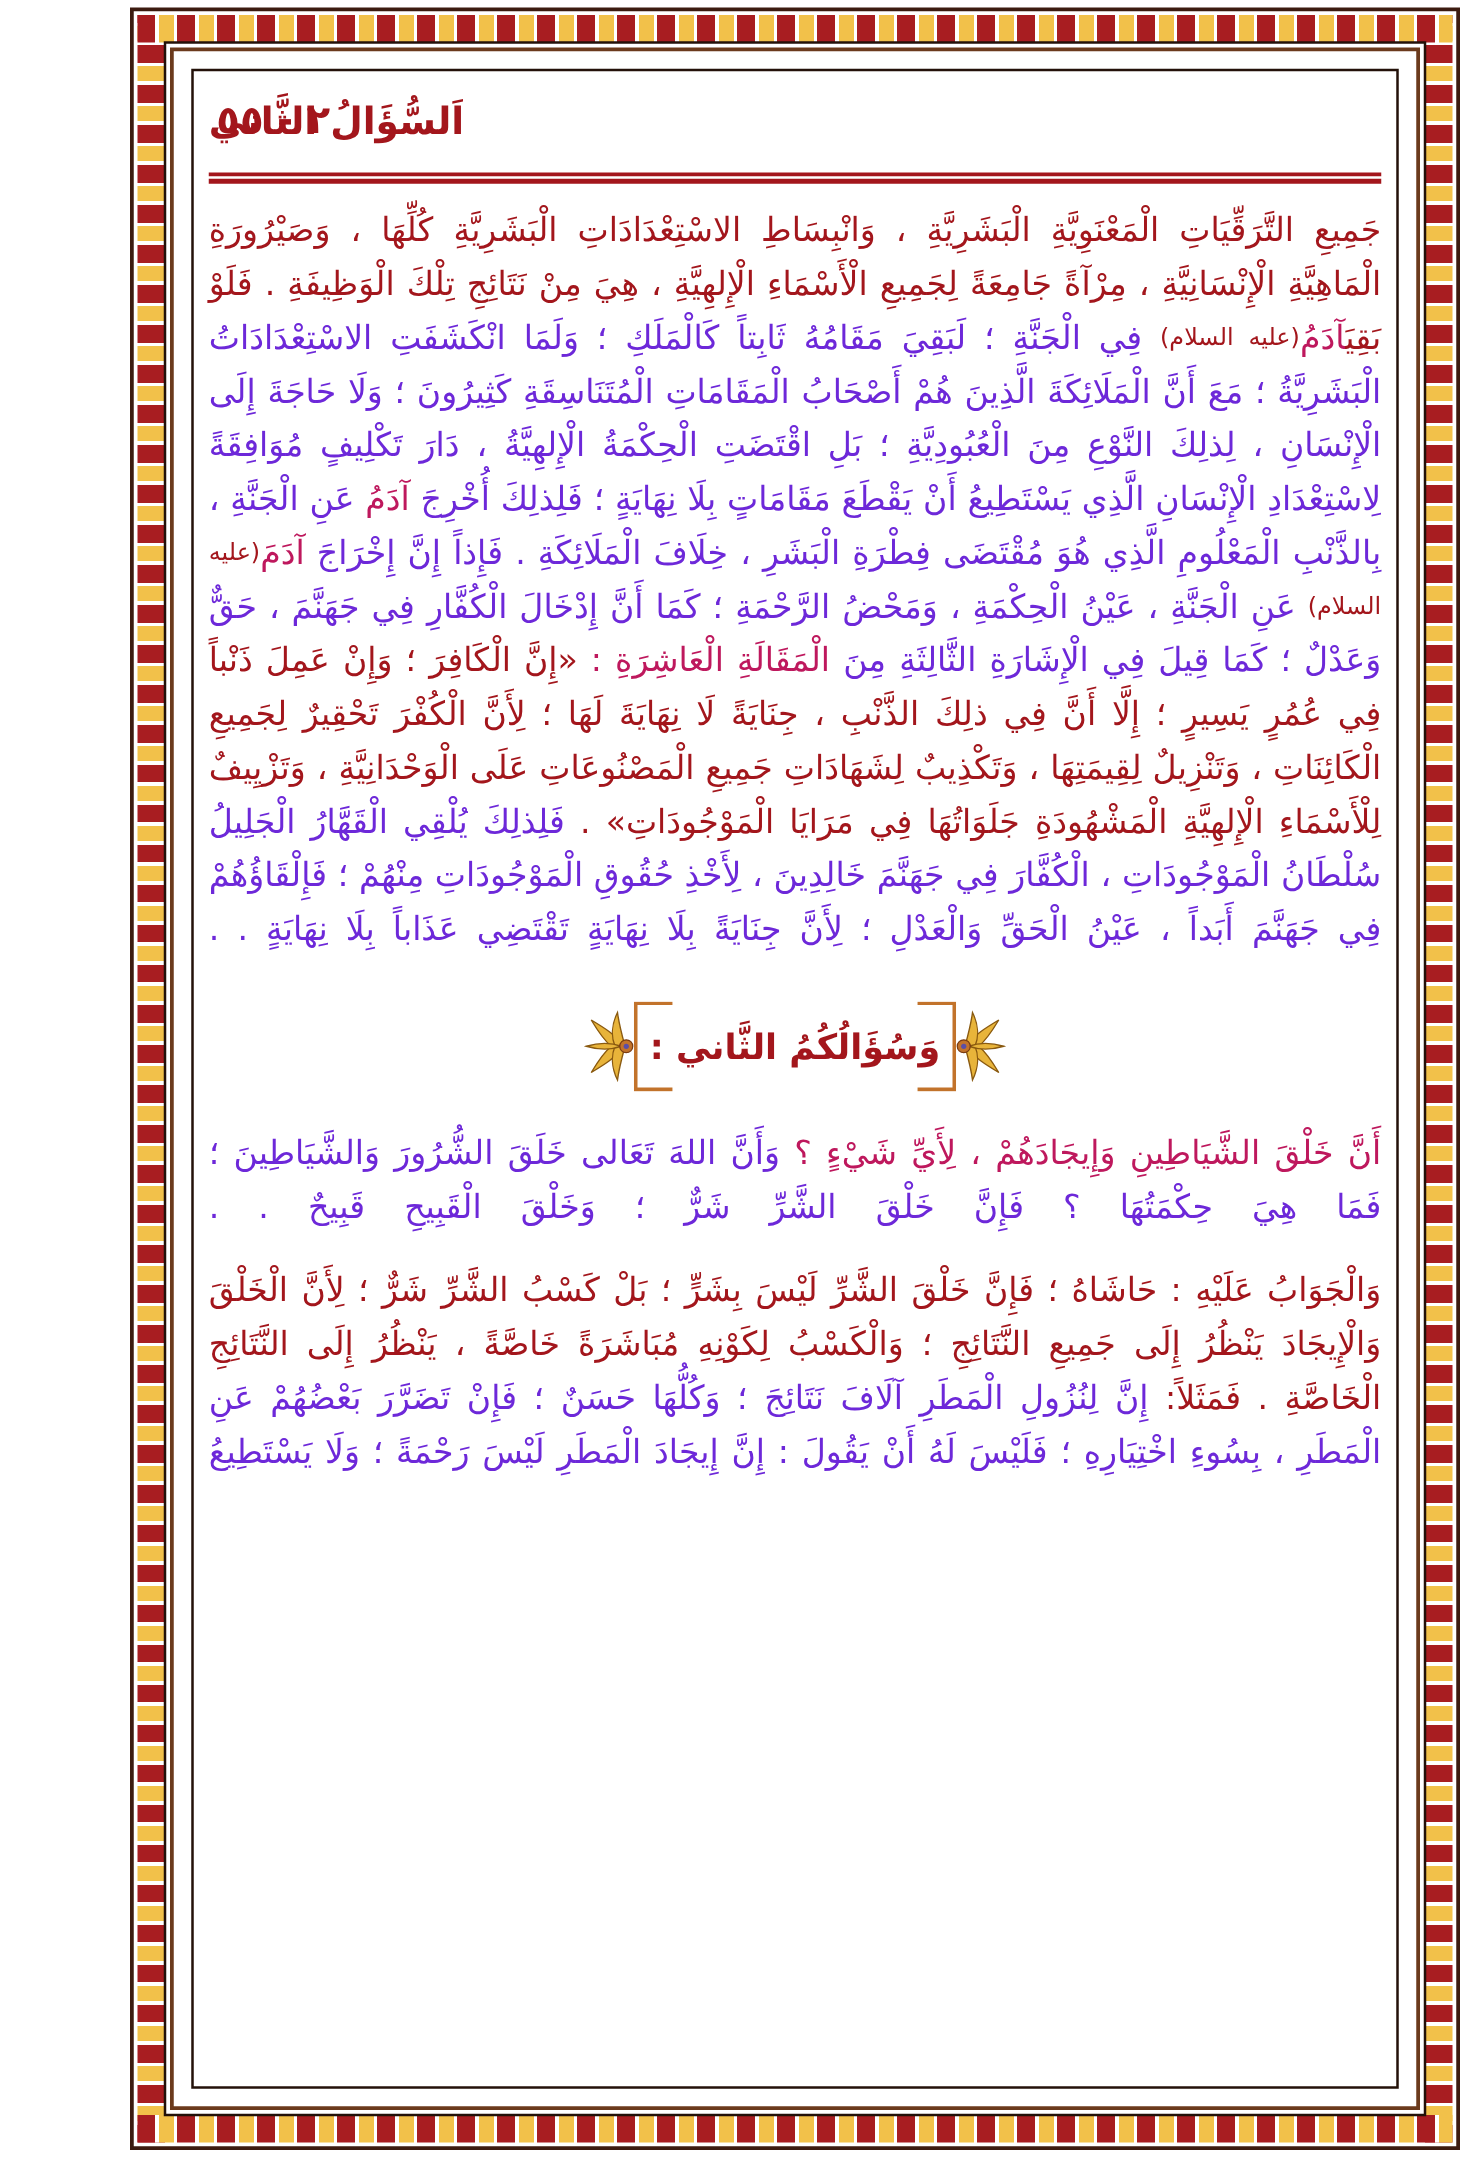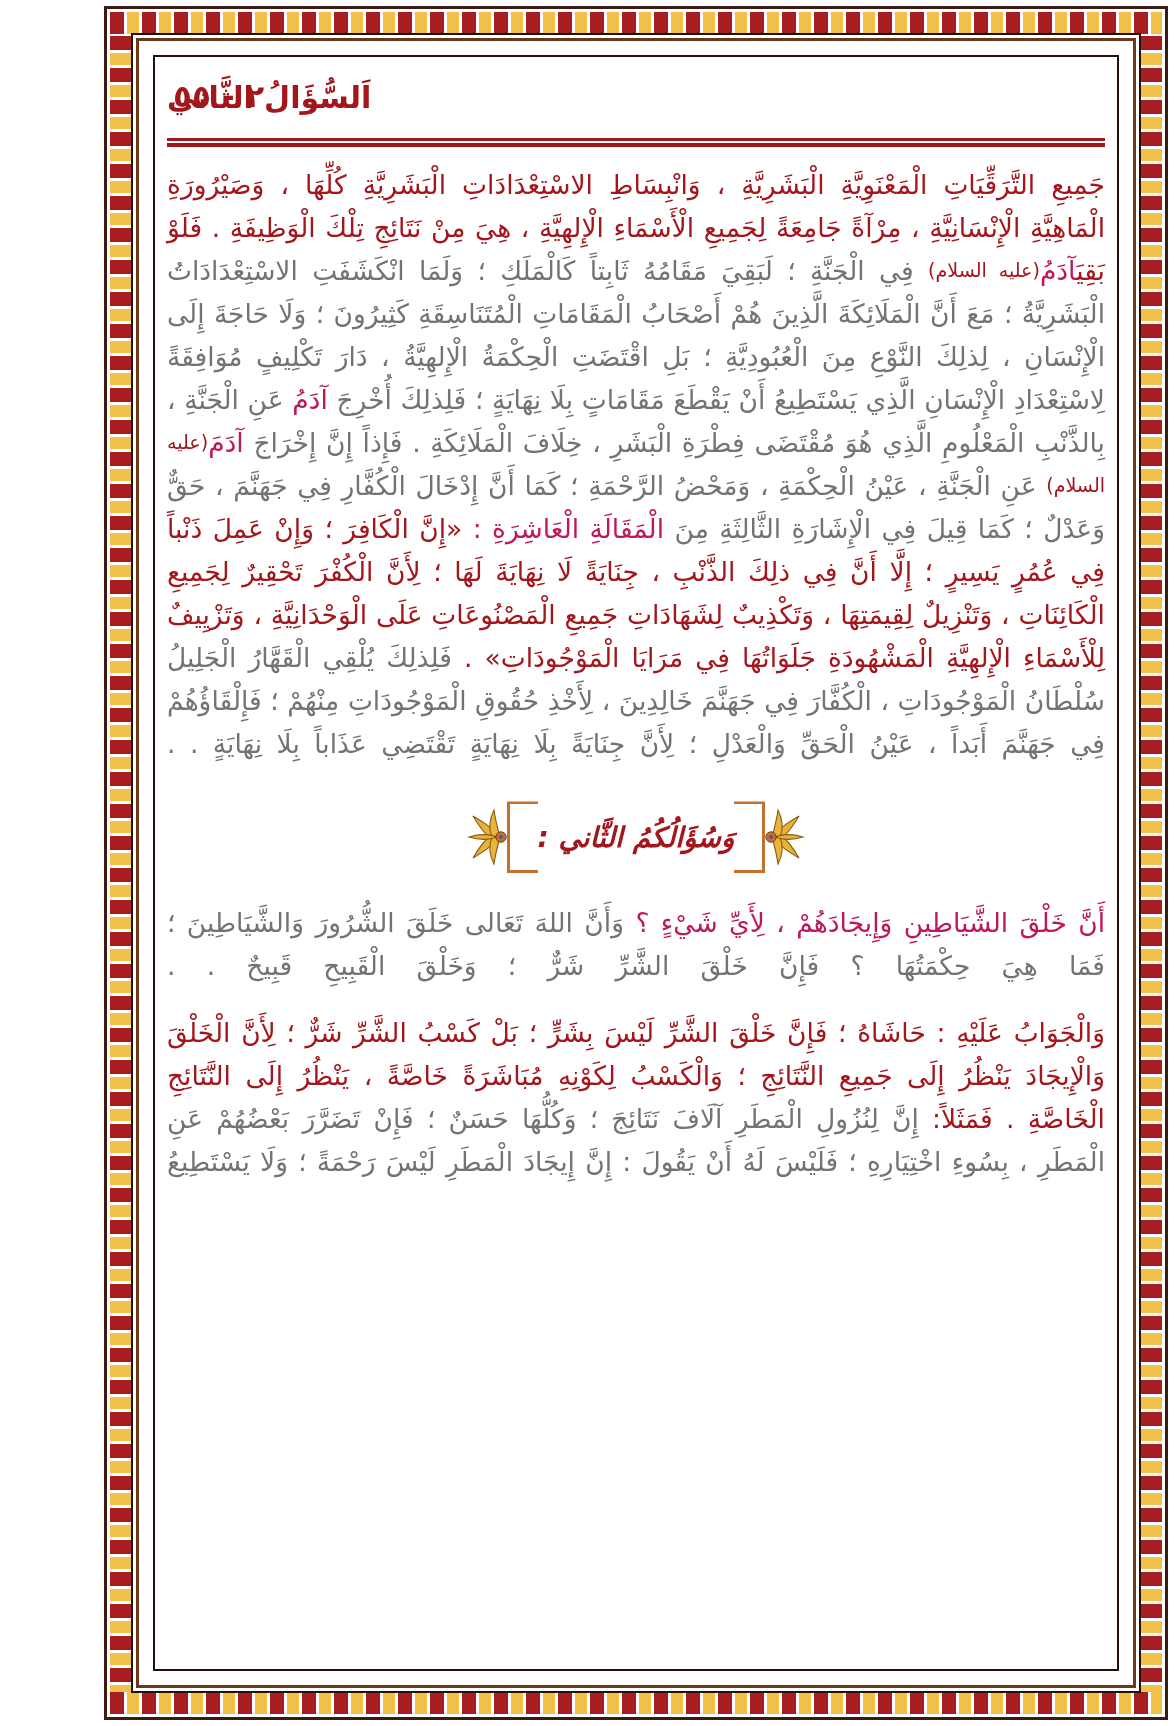--- a/index.html
+++ b/index.html
@@ -138,36 +138,35 @@
     line-height: 43px;
     text-align: justify;
     text-align-last: justify;
     color: #1a1a1a;
     direction: rtl;
   }
   .body-text p {
     margin: 0 0 0 0;
   }
   .blk-red  { color: #a3161c; margin-top: 48px; }
-  .blk-dark { color: #737373; }
+  .blk-dark { color: #6d28d9; }
   .w-red    { color: #be185d; font-weight: 400; }
   .honorific {
     color: #a3161c;
     font-size: 0.72em;
     vertical-align: 0.15em;
     margin-top: 12px;
   }
 
   
   .cartouche {
     margin: 30px auto 22px auto;
     width: 330px;
     position: relative;
     height: 84px;
-    font-style: italic;
   }
   .cartouche-box {
     position: absolute;
     left: 36px; right: 36px; top: 6px; bottom: 6px;
     border: 3px solid #c2732b;
     box-sizing: border-box;
     background: #ffffff;
     
     clip-path: polygon(
       0% 0%, 12% 0%, 12% 12%, 88% 12%, 88% 0%, 100% 0%,

